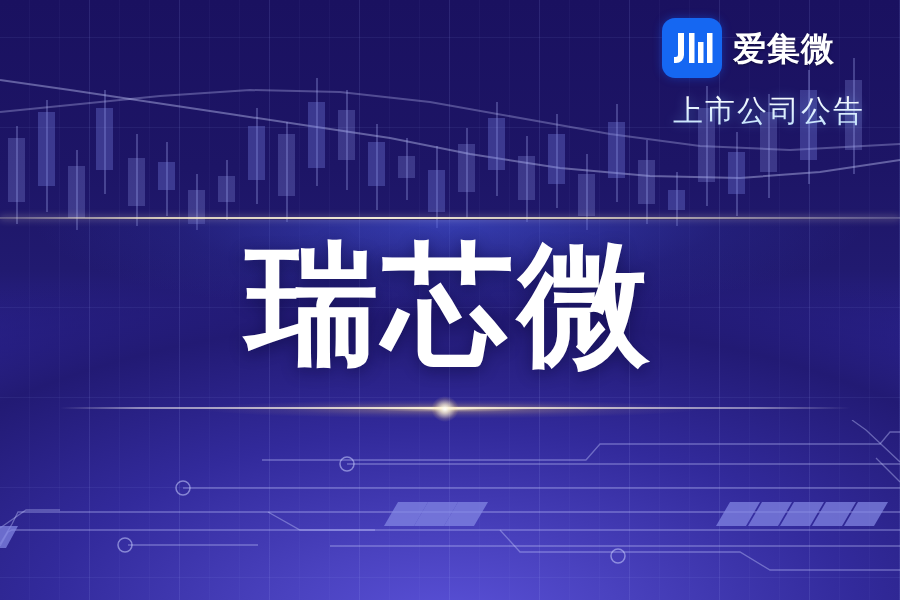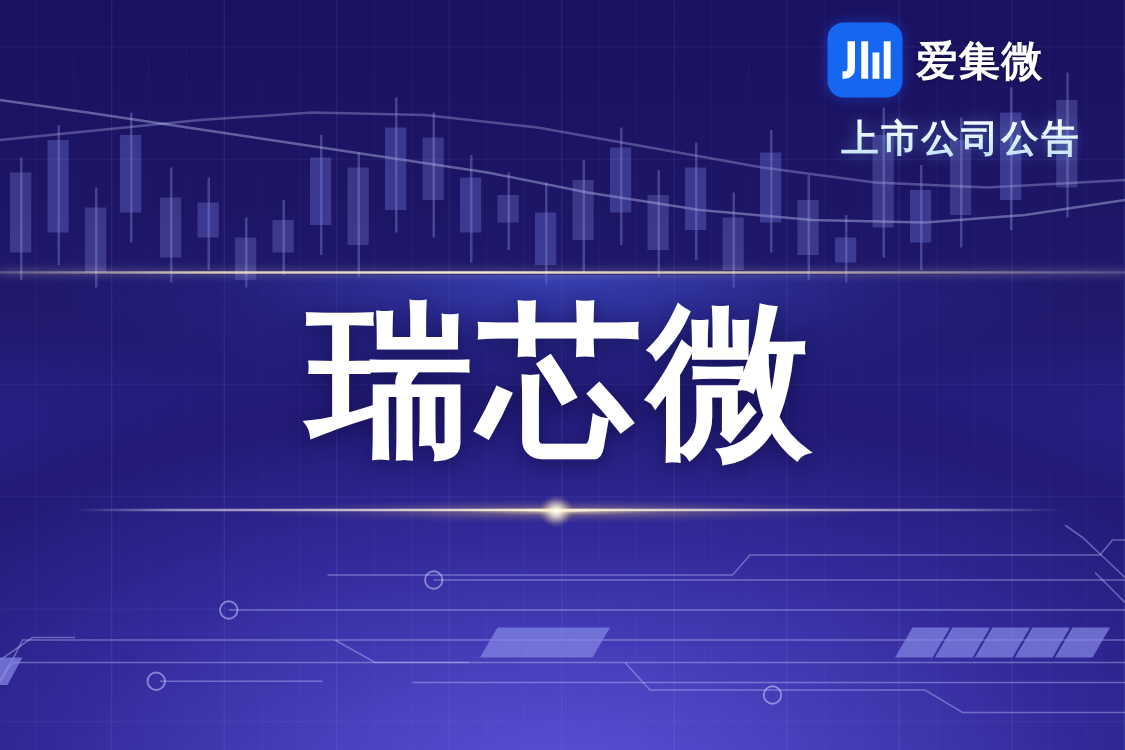--- a/index.html
+++ b/index.html
@@ -96,21 +96,21 @@
     font-weight:700;font-size:33px;color:#ffffff;letter-spacing:1px;
     text-shadow:0 1px 3px rgba(0,0,0,.35);
   }
   .logo-en{
     font-family:"DejaVu Serif","Liberation Serif",serif;
     font-weight:700;font-size:22px;color:#ffffff;letter-spacing:.4px;
     margin-top:5px;
   }
   .logo-sub{
     margin-top:13px;text-align:center;
-    font-size:30px;font-weight:700;letter-spacing:2px;
+    font-size:30px;font-weight:400;letter-spacing:2px;
     color:#ddeeff;
     background:linear-gradient(180deg,#ffffff 0%,#e6f4ff 40%,#b8dcfb 100%);
     -webkit-background-clip:text;background-clip:text;
     -webkit-text-fill-color:transparent;
     filter:drop-shadow(0 0 6px rgba(120,190,255,.45));
   }
 
   
   .headline{
     position:absolute;left:0;top:238px;width:900px;

